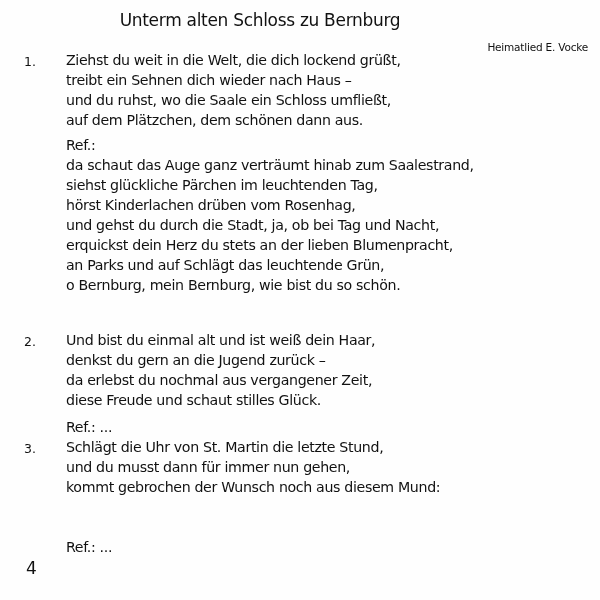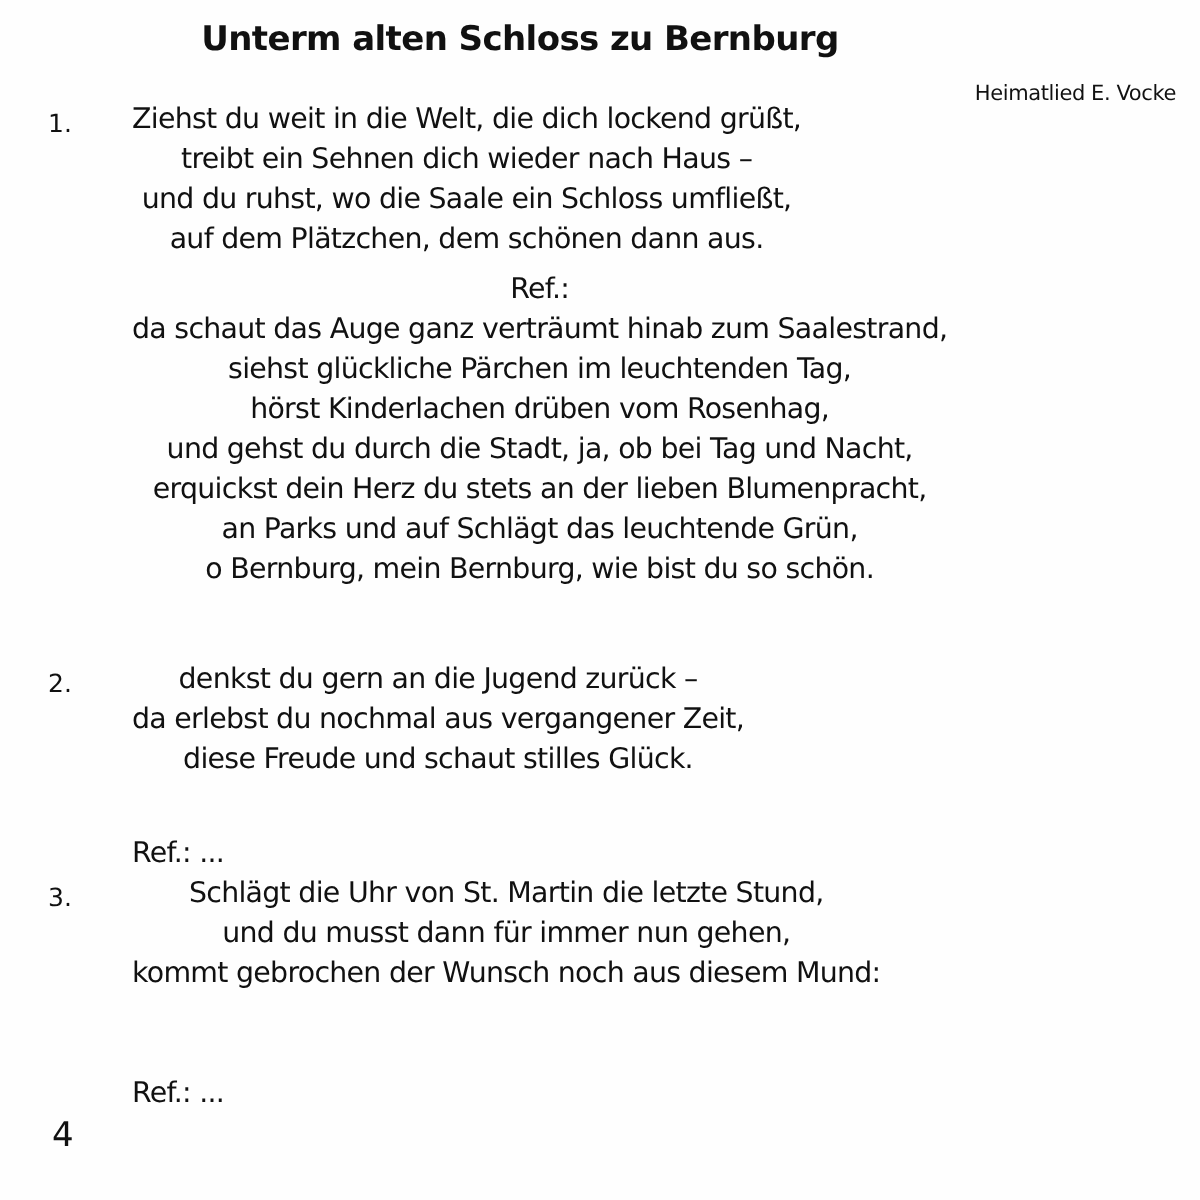--- a/index.html
+++ b/index.html
@@ -2,30 +2,30 @@
 <html><head>
 <meta charset="utf-8">
 <style>
   html, body { margin:0; padding:0; }
   body {
     width:600px; height:600px; background:#fefefe; position:relative; overflow:hidden;
     font-family: "DejaVu Sans", "Liberation Sans", sans-serif; color:#111;
   }
   .title {
     position:absolute; top:10px; left:0; width:520px; text-align:center;
-    font-weight:bold; font-size:17px; letter-spacing:-0.3px;
+    font-weight:normal; font-size:17px; letter-spacing:-0.3px;
   }
   .author {
     position:absolute; top:41px; right:12px; font-size:10.5px; letter-spacing:-0.2px;
   }
   .num {
     position:absolute; left:24px; font-size:12.5px;
   }
   .block {
-    position:absolute; left:66px; font-size:14.2px; line-height:20px; letter-spacing:-0.35px;text-align:center;
+    position:absolute; left:66px; font-size:14.2px; line-height:20px; letter-spacing:-0.35px;
   }
   .line { white-space:nowrap; }
   .pagenum { position:absolute; left:26px; top:558px; font-size:17px; }
 </style>
 </head>
 <body>
 
 <div class="title">Unterm alten Schloss zu Bernburg</div>
 <div class="author">Heimatlied E. Vocke</div>
 
@@ -43,20 +43,21 @@
   <div class="line">siehst glückliche Pärchen im leuchtenden Tag,</div>
   <div class="line">hörst Kinderlachen drüben vom Rosenhag,</div>
   <div class="line">und gehst du durch die Stadt, ja, ob bei Tag und Nacht,</div>
   <div class="line">erquickst dein Herz du stets an der lieben Blumenpracht,</div>
   <div class="line">an Parks und auf Schlägt das leuchtende Grün,</div>
   <div class="line">o Bernburg, mein Bernburg, wie bist du so schön.</div>
 </div>
 
 <div class="num" style="top:334px;">2.</div>
 <div class="block" style="top:330px;">
+  <div class="line">Und bist du einmal alt und ist weiß dein Haar,</div>
   <div class="line">denkst du gern an die Jugend zurück –</div>
   <div class="line">da erlebst du nochmal aus vergangener Zeit,</div>
   <div class="line">diese Freude und schaut stilles Glück.</div>
 </div>
 
 <div class="block" style="top:417px;">Ref.: ...</div>
 
 <div class="num" style="top:441px;">3.</div>
 <div class="block" style="top:437px;">
   <div class="line">Schlägt die Uhr von St. Martin die letzte Stund,</div>

